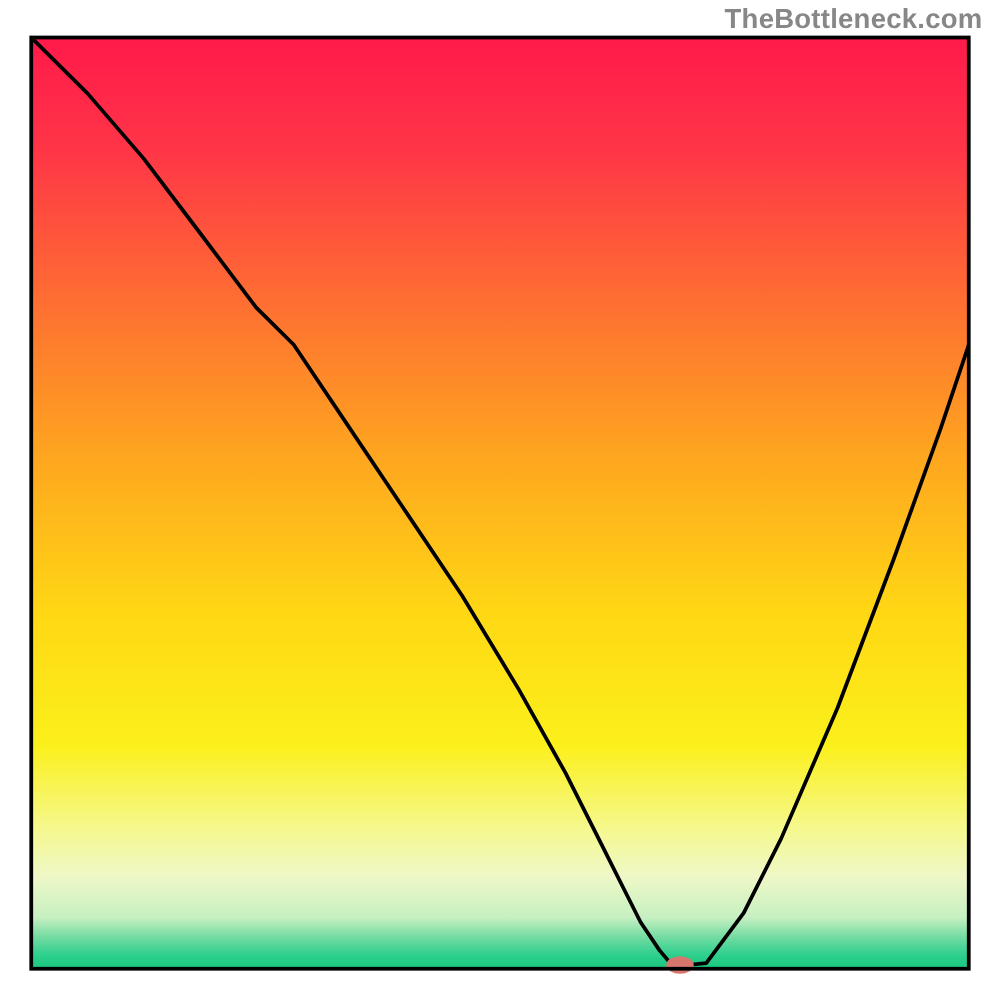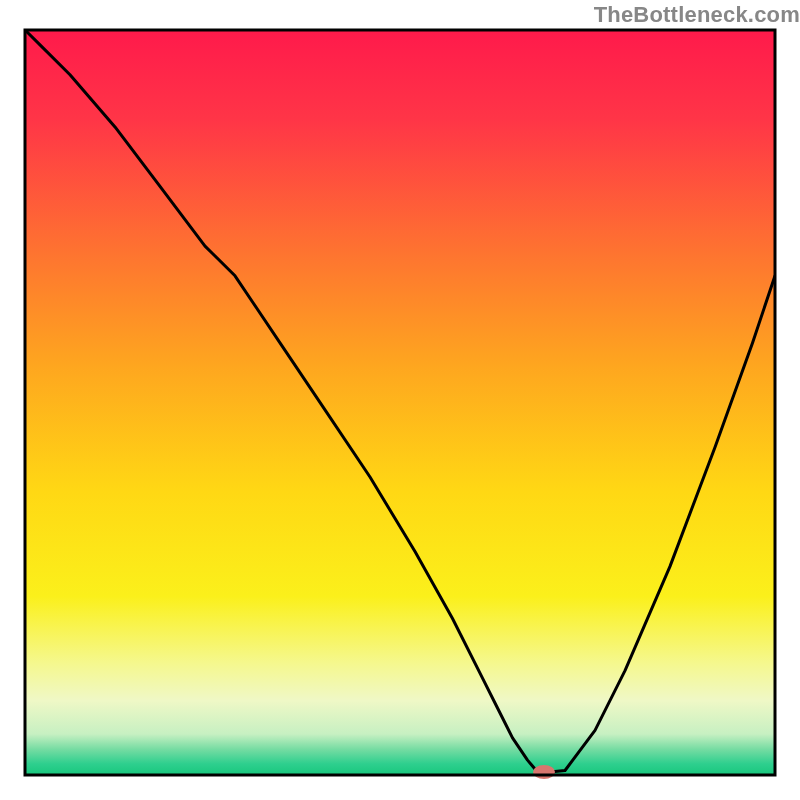--- a/index.html
+++ b/index.html
@@ -12,21 +12,21 @@
     overflow: hidden;
   }
   .stage {
     position: relative;
     width: 800px;
     height: 800px;
   }
   .watermark {
     position: absolute;
     top: 2px;
-    right: 0;
+    right: 14px;
     font-size: 22px;
     font-weight: 600;
     color: #878787;
     letter-spacing: 0.2px;
     z-index: 10;
   }
   svg.chart {
     position: absolute;
     left: 0;
     top: 0;

